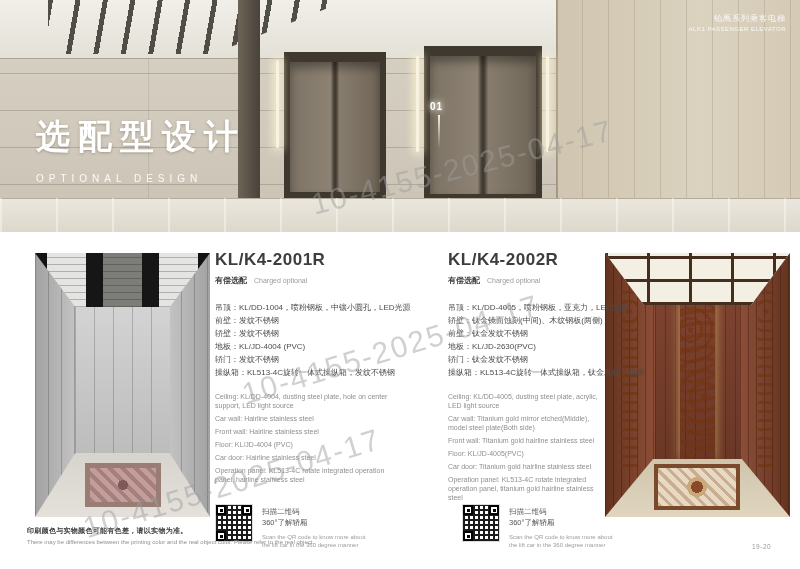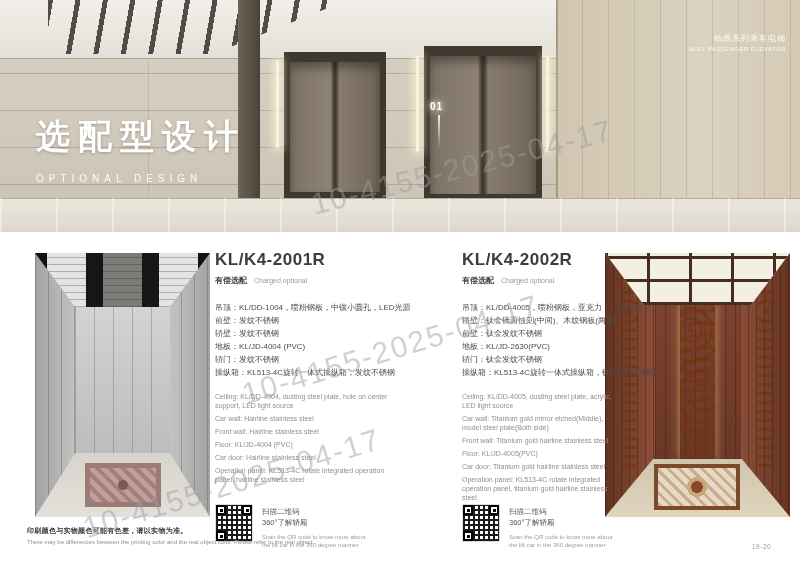--- a/index.html
+++ b/index.html
@@ -45,35 +45,35 @@
   .hero-floor { position:absolute; left:0; top:198px; width:800px; height:34px;
     background:linear-gradient(180deg,#ebe7de,#ddd8cb);
     box-shadow:inset 0 1px 0 #b3ac9b; }
   .hero-floor::after { content:""; position:absolute; inset:0;
     background:repeating-linear-gradient(90deg, rgba(255,255,255,0.4) 0 2px, transparent 2px 56px); }
 
   .hero-title-block { position:absolute; left:36px; top:114px; color:#fff; }
   .hero-title { font-size:34px; font-weight:bold; letter-spacing:8px;
     text-shadow:0 1px 3px rgba(90,85,70,0.4); }
   .hero-sub { margin-top:13px; font-size:10px; letter-spacing:5px; color:rgba(255,255,255,0.93); }
-  .series { position:absolute; right:14px; top:13px; text-align:right; color:rgba(255,255,255,0.88);margin-top:20px; }
+  .series { position:absolute; right:14px; top:13px; text-align:right; color:rgba(255,255,255,0.88); }
   .series-zh { font-size:8px; letter-spacing:1px; }
   .series-en { font-size:6px; letter-spacing:0.5px; margin-top:2px; }
 
   
   .wm { position:absolute; z-index:40; font-size:30px; letter-spacing:2px; color:#9e9e9e;
     opacity:0.48; white-space:nowrap; transform-origin:0 50%; pointer-events:none; }
   .wm-1 { left:312px; top:188px; transform:rotate(-14deg); }
   .wm-2 { left:243px; top:378px; transform:rotate(-17deg); }
   .wm-3 { left:84px;  top:512px; transform:rotate(-17deg); }
 
   
   .prod { position:absolute; top:250px; }
   .prod-left  { left:215px; width:190px; }
-  .prod-right { left:462px; width:150px; }
+  .prod-right { left:448px; width:150px; }
   .model { font-size:17px; font-weight:bold; color:#3d3d3d; letter-spacing:0.5px;
     font-family:"Liberation Sans", sans-serif; }
   .badge-row { margin-top:5px; display:flex; gap:7px; align-items:baseline; }
   .badge-zh { font-size:8px; color:#3d3d3d; font-weight:bold; }
   .badge-en { font-size:7px; color:#9a9a9a; }
   .specs-zh { list-style:none; margin-top:15px; font-size:8px; color:#4c4c4c; }
   .specs-zh li { line-height:13px; white-space:nowrap; }
   .specs-en { list-style:none; margin-top:13px; font-size:7px; color:#8f8f8f; }
   .specs-en li { line-height:9px; margin-bottom:4px; }
 

